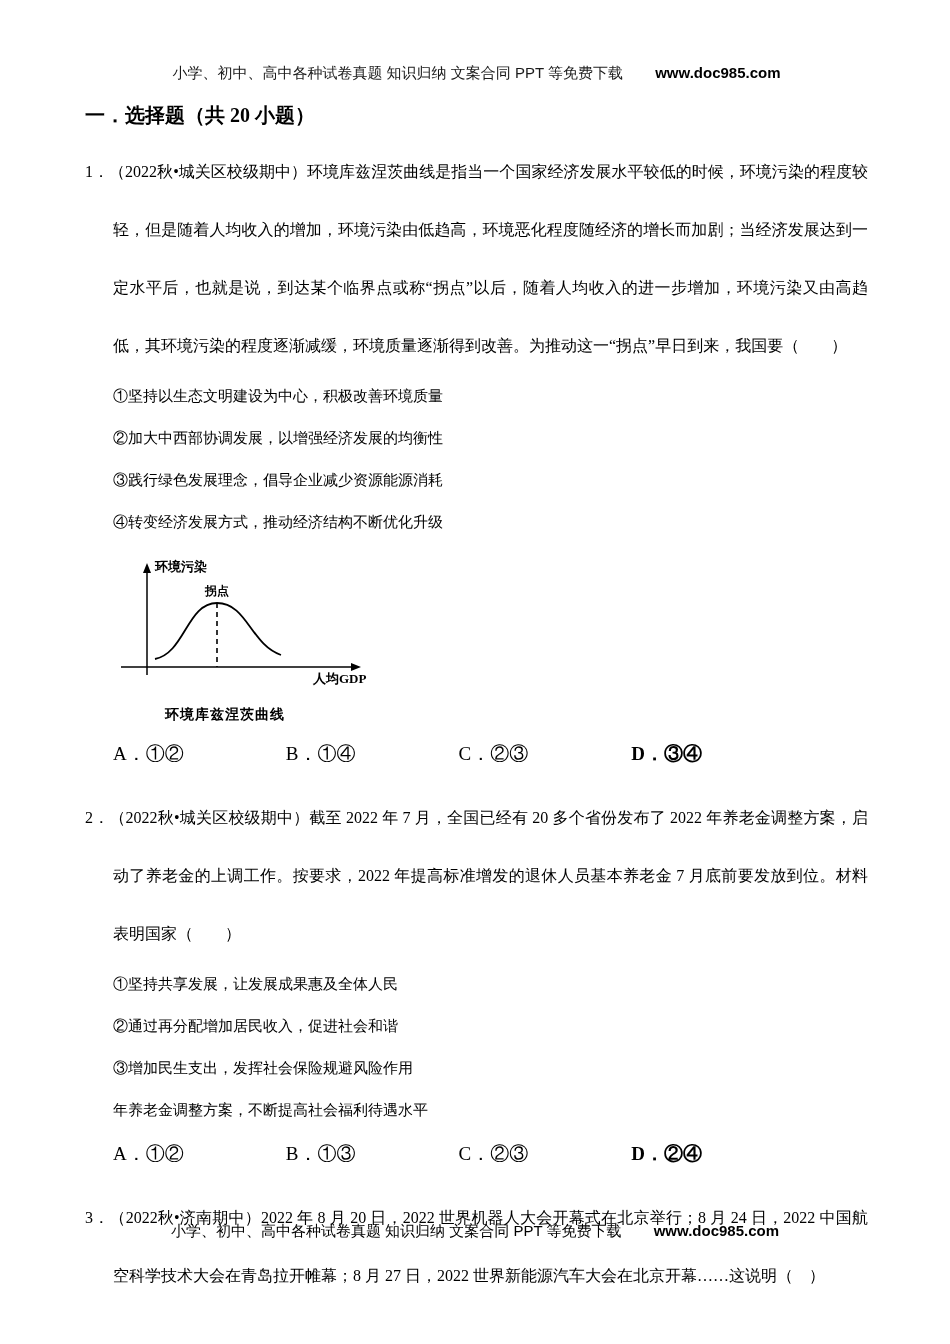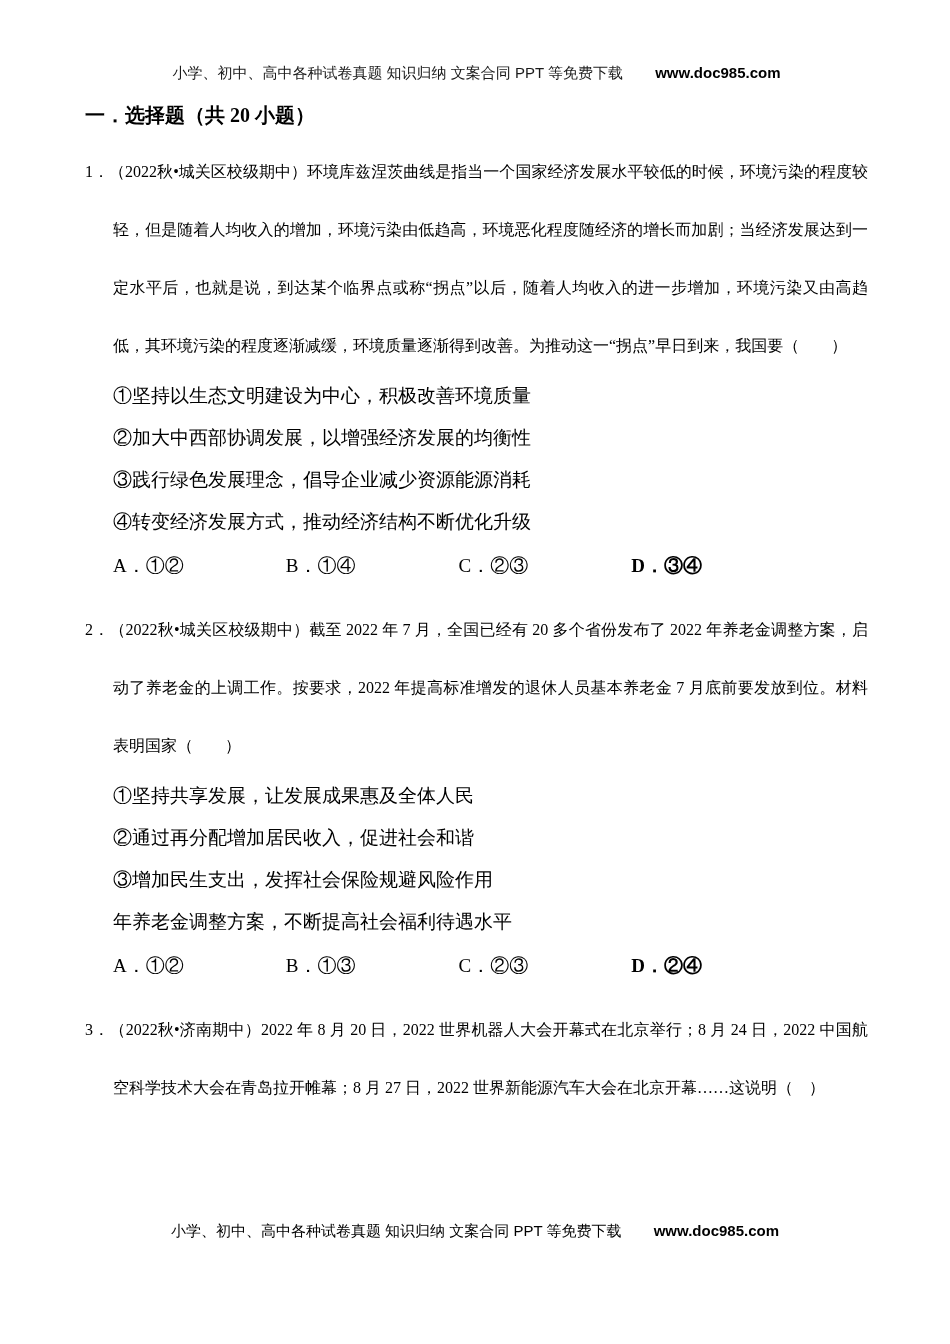--- a/index.html
+++ b/index.html
@@ -48,21 +48,21 @@
   .question { margin-top: 14px; }
   .stem {
     font-size: 16px;
     line-height: 58px;
     text-align: justify;
     padding-left: 28px;
     text-indent: -28px;
   }
   .qnum { display: inline; }
   .item {
-    font-size: 19px;
+    font-size: 15px;
     line-height: 42px;
     padding-left: 28px;
   }
   .options {
     font-size: 19px;
     line-height: 42px;
     padding-left: 28px;
     margin-top: 2px;
   }
   .options .opt {
@@ -123,20 +123,39 @@
 
   <div class="section-heading">一．选择题（共 20 小题）</div>
 
   <div class="question">
     <div class="stem"><span class="qnum">1．</span><span>（2022秋•城关区校级期中）环境库兹涅茨曲线是指当一个国家经济发展水平较低的时候，环境污染的程度较轻，但是随着人均收入的增加，环境污染由低趋高，环境恶化程度随经济的增长而加剧；当经济发展达到一定水平后，也就是说，到达某个临界点或称“拐点”以后，随着人均收入的进一步增加，环境污染又由高趋低，其环境污染的程度逐渐减缓，环境质量逐渐得到改善。为推动这一“拐点”早日到来，我国要（　　）</span></div>
     <div class="item">①坚持以生态文明建设为中心，积极改善环境质量</div>
     <div class="item">②加大中西部协调发展，以增强经济发展的均衡性</div>
     <div class="item">③践行绿色发展理念，倡导企业减少资源能源消耗</div>
     <div class="item">④转变经济发展方式，推动经济结构不断优化升级</div>
 
+    <div class="figure">
+      <svg width="280" height="176" viewBox="0 0 280 176">
+
+        <line x1="42" y1="18" x2="42" y2="122" stroke="#000" stroke-width="1.5"></line>
+        <polygon points="42,10 38,20 46,20" fill="#000"></polygon>
+
+        <line x1="16" y1="114" x2="248" y2="114" stroke="#000" stroke-width="1.5"></line>
+        <polygon points="256,114 246,110 246,118" fill="#000"></polygon>
+
+        <path d="M 50 106 C 80 100, 82 50, 112 50 C 142 50, 146 92, 176 102" fill="none" stroke="#000" stroke-width="1.8"></path>
+
+        <line x1="112" y1="50" x2="112" y2="114" stroke="#000" stroke-width="1.6" stroke-dasharray="5,4"></line>
+
+        <text x="50" y="18" class="svg-label">环境污染</text>
+        <text x="112" y="42" text-anchor="middle" class="svg-small">拐点</text>
+        <text x="208" y="130" class="svg-label">人均GDP</text>
+        <text x="60" y="166" class="svg-caption">环境库兹涅茨曲线</text>
+      </svg>
+    </div>
 
     <div class="options">
       <span class="opt">A．①②</span>
       <span class="opt">B．①④</span>
       <span class="opt">C．②③</span>
       <span class="opt">D．③④</span>
     </div>
   </div>
 
   <div class="question">

